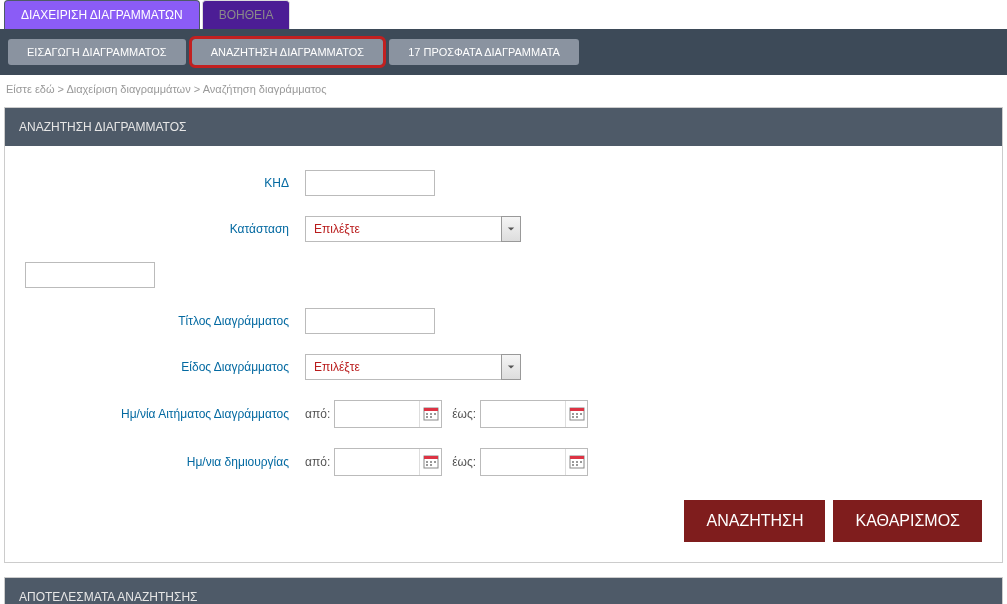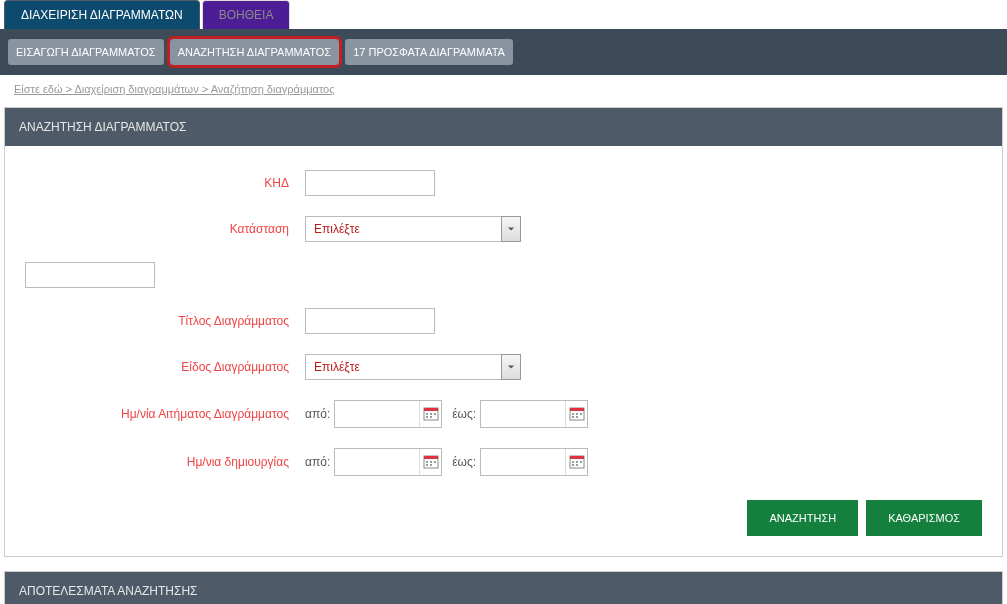--- a/index.html
+++ b/index.html
@@ -20,48 +20,47 @@
     font-size: 12px;
     color: #8a8a8a;
     background: #4c1d95;
     border: 1px solid #ddd;
     border-bottom: none;
     border-radius: 4px 4px 0 0;
     margin-right: 2px;
     cursor: pointer;
   }
   .top-tab.active {
-    background: #0c4a6e;
+    background: #8b5cf6;
     color: #fff;
     border-color: #4e5a68;
   }
   .sub-bar {
     background: #3d4a58;
     padding: 10px 8px;
     display: flex;
     gap: 6px;
   }
   .sub-tab {
     background: #8a93a0;
     color: #fff;
     font-size: 11px;
-    padding: 7px 8px;
+    padding: 7px 19px;
     border-radius: 3px;
     cursor: pointer;
     border: none;
   }
   .sub-tab.highlighted {
     outline: 3px solid #c22020;
     outline-offset: 0;
   }
   .breadcrumb {
     font-size: 11px;
     color: #999;
-    padding: 8px 6px 12px 14px;
-    text-decoration: underline;
+    padding: 8px 6px 12px 6px;
   }
   .panel {
     border: 1px solid #ccc;
     margin: 0 4px 14px 4px;
   }
   .panel-header {
     background: #4e5a68;
     color: #e6e6e6;
     font-size: 12px;
     padding: 12px 14px;
@@ -72,21 +71,21 @@
   }
   .form-row {
     display: flex;
     align-items: center;
     margin-bottom: 20px;
   }
   .form-label {
     width: 280px;
     text-align: right;
     padding-right: 16px;
-    color: #ef4444;
+    color: #0369a1;
     font-size: 12px;
   }
   .text-input {
     border: 1px solid #bbb;
     height: 26px;
     padding: 2px 6px;
     font-size: 12px;
     width: 130px;
     background: #fff;
   }
@@ -146,25 +145,25 @@
     border-left: 1px solid #ddd;
   }
   .cal-svg { width: 16px; height: 16px; }
   .button-row {
     display: flex;
     justify-content: flex-end;
     gap: 8px;
     margin-top: 24px;
   }
   .action-btn {
-    background: #15803d;
+    background: #7f1d1d;
     color: #fff;
     border: none;
     padding: 12px 22px;
-    font-size: 11px;
+    font-size: 16px;
     cursor: pointer;
   }
 </style>
 </head>
 <body>
 
 <div class="top-tabs">
   <div class="top-tab active">ΔΙΑΧΕΙΡΙΣΗ ΔΙΑΓΡΑΜΜΑΤΩΝ</div>
   <div class="top-tab">ΒΟΗΘΕΙΑ</div>
 </div>

